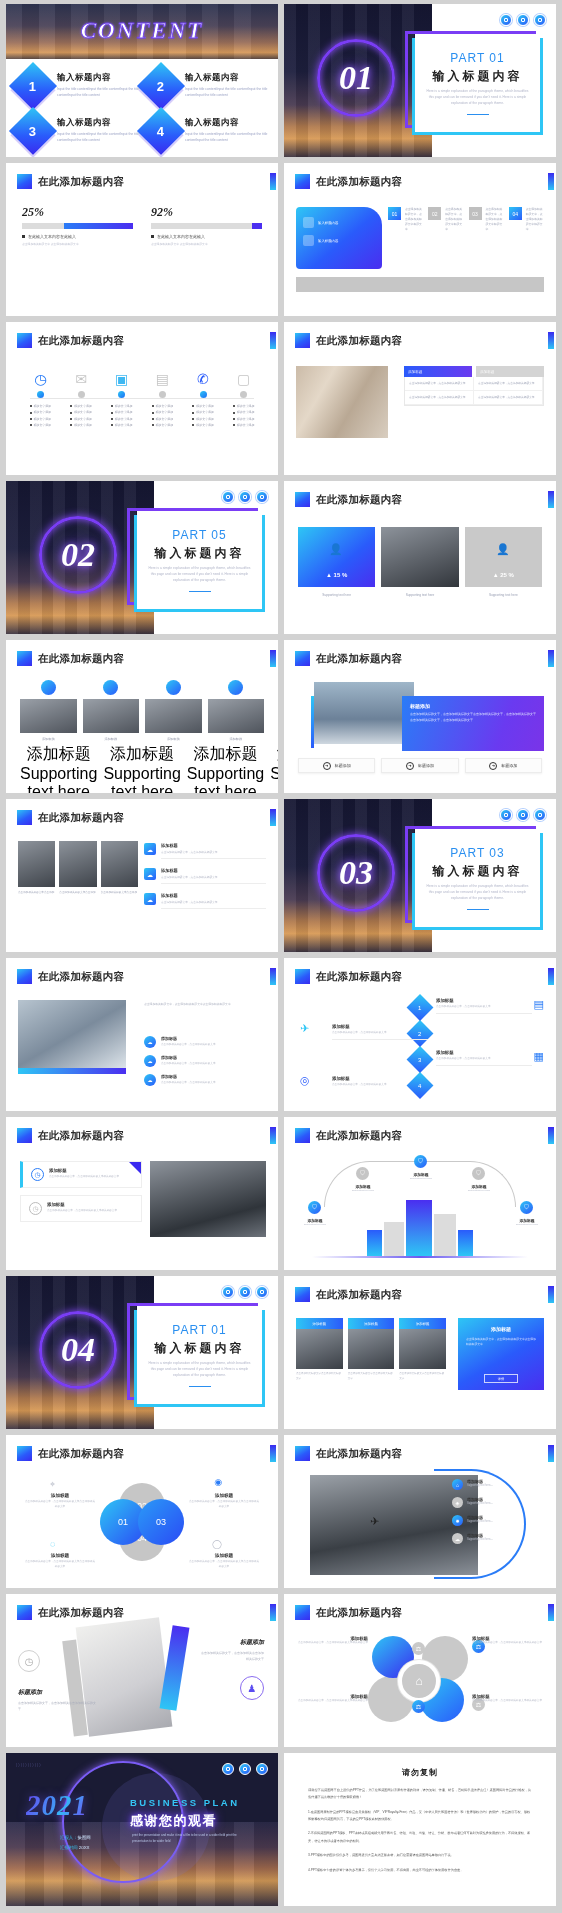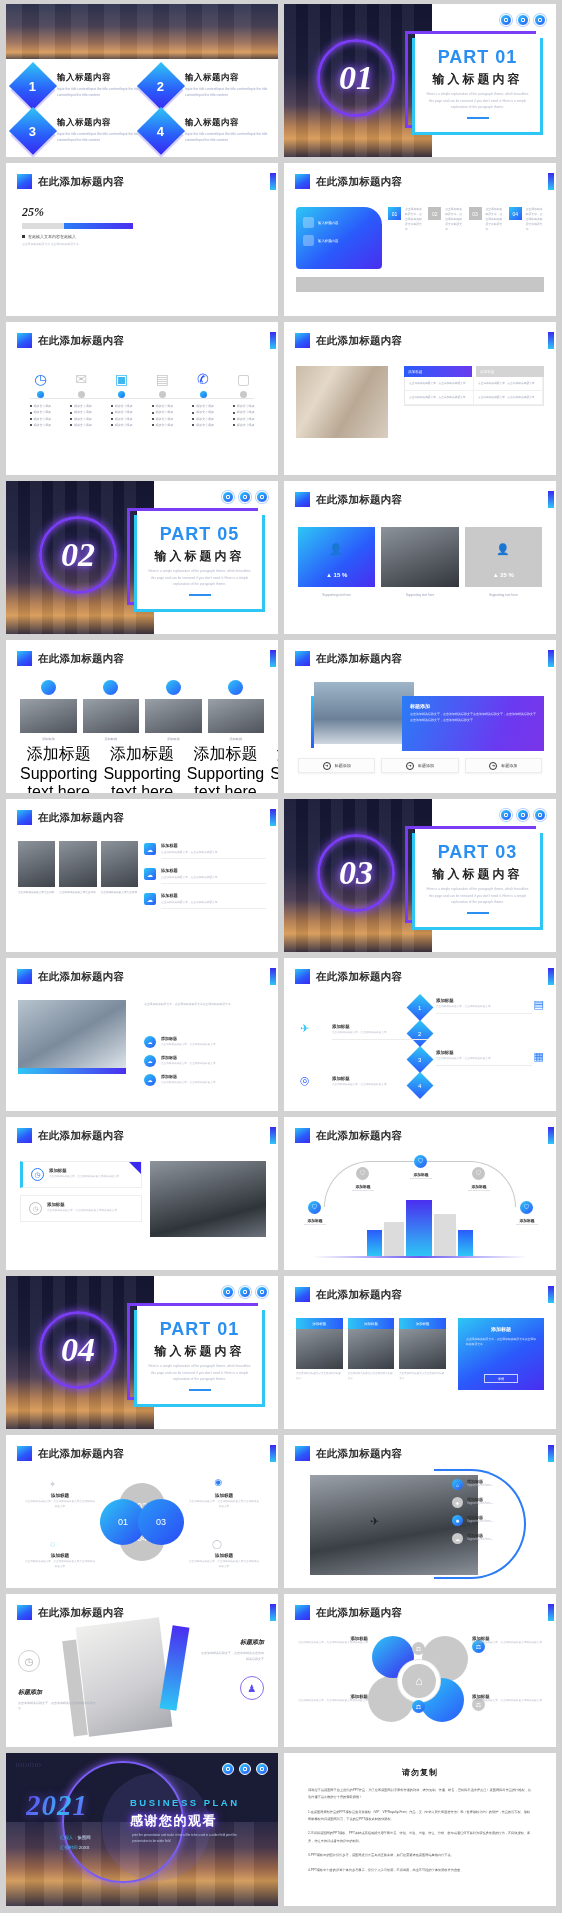--- a/index.html
+++ b/index.html
@@ -126,21 +126,21 @@
   }
   .part .frameB {
     position:absolute; left:128px; top:34px; width:131px; height:97px;
     border:3px solid #2ec6f5;
   }
   .part .card {
     position:absolute; left:131px; top:30px; width:125px; height:98px;
     background:#fff; display:flex; flex-direction:column;
     align-items:center; justify-content:center; gap:3px;
   }
-  .part .pl { font-size:18px; color:#2a8ff0; letter-spacing:1px;font-weight:bold; }
+  .part .pl { font-size:12px; color:#2a8ff0; letter-spacing:1px; }
   .part .pt { font-size:12px; font-weight:bold; color:#222; letter-spacing:3px; }
   .part .pp { font-size:3.3px; color:#b0b4c8; text-align:center; line-height:1.9; width:105px; }
   .part .pd { width:22px; height:1.5px; background:#2a8ff0; margin-top:4px; }
   .part .dots { position:absolute; right:10px; top:10px; display:flex; gap:5px; }
   .part .dots i {
     width:12px;height:12px;border-radius:50%;
     background:linear-gradient(140deg,#2ec6f5,#2a5bfb);
     border:1.5px solid #fff; display:block;
     box-shadow:0 0 0 1px rgba(40,120,250,.35);
     position:relative;
@@ -468,20 +468,21 @@
 </style>
 </head>
 <body>
 
 <div class="sheet">
 
   <div class="row">
 
     <div class="slide">
       <div class="cover-img"></div>
+      <div class="cover-title">CONTENT</div>
       <div class="cover-body">
         <div class="cgrid">
           <div class="citem">
             <div class="dia">
                 <span>1</span>
               </div>
             <div class="ctxt">
                 <div class="h">输入标题内容</div>
                 <div class="p">Input the title contentInput the title contentInput the title contentInput the title content</div>
               </div>
@@ -544,20 +545,31 @@
       <div class="tbar">
         <div class="sq"></div>
         <div class="tx">在此添加标题内容</div>
       </div>
       <div class="redge"></div>
       <div class="pct-wrap">
         <div class="pct">
           <div class="v">25%</div>
           <div class="bar">
               <u style="width:62%;background:linear-gradient(90deg,#2a7cf7,#4a2ef0);left:38%"></u>
+            </div>
+          <div class="lb">
+              <b></b>
+              <span>在此输入文本内容在此输入</span>
+            </div>
+          <div class="sb">点击添加相关标题文字  点击添加相关标题文字</div>
+        </div>
+        <div class="pct">
+          <div class="v">92%</div>
+          <div class="bar">
+              <u style="width:9%;background:#4a2ef0;left:91%"></u>
             </div>
           <div class="lb">
               <b></b>
               <span>在此输入文本内容在此输入</span>
             </div>
           <div class="sb">点击添加相关标题文字  点击添加相关标题文字</div>
         </div>
       </div>
     </div>
 

